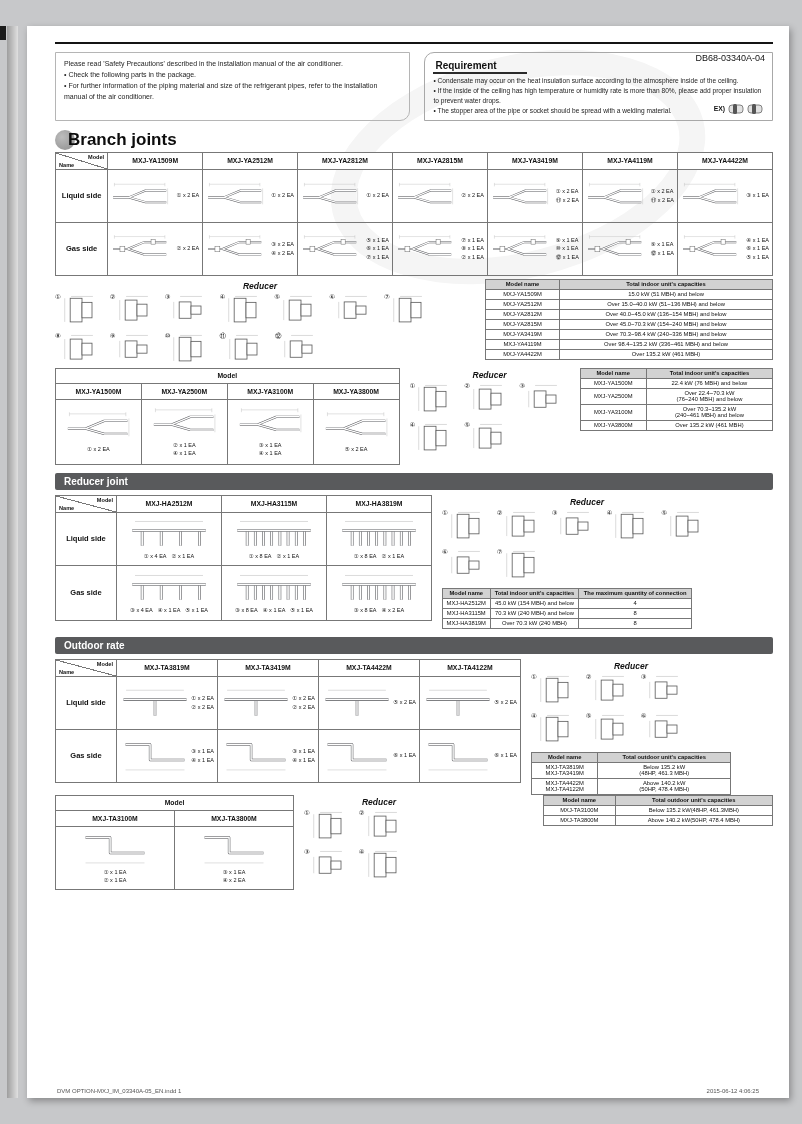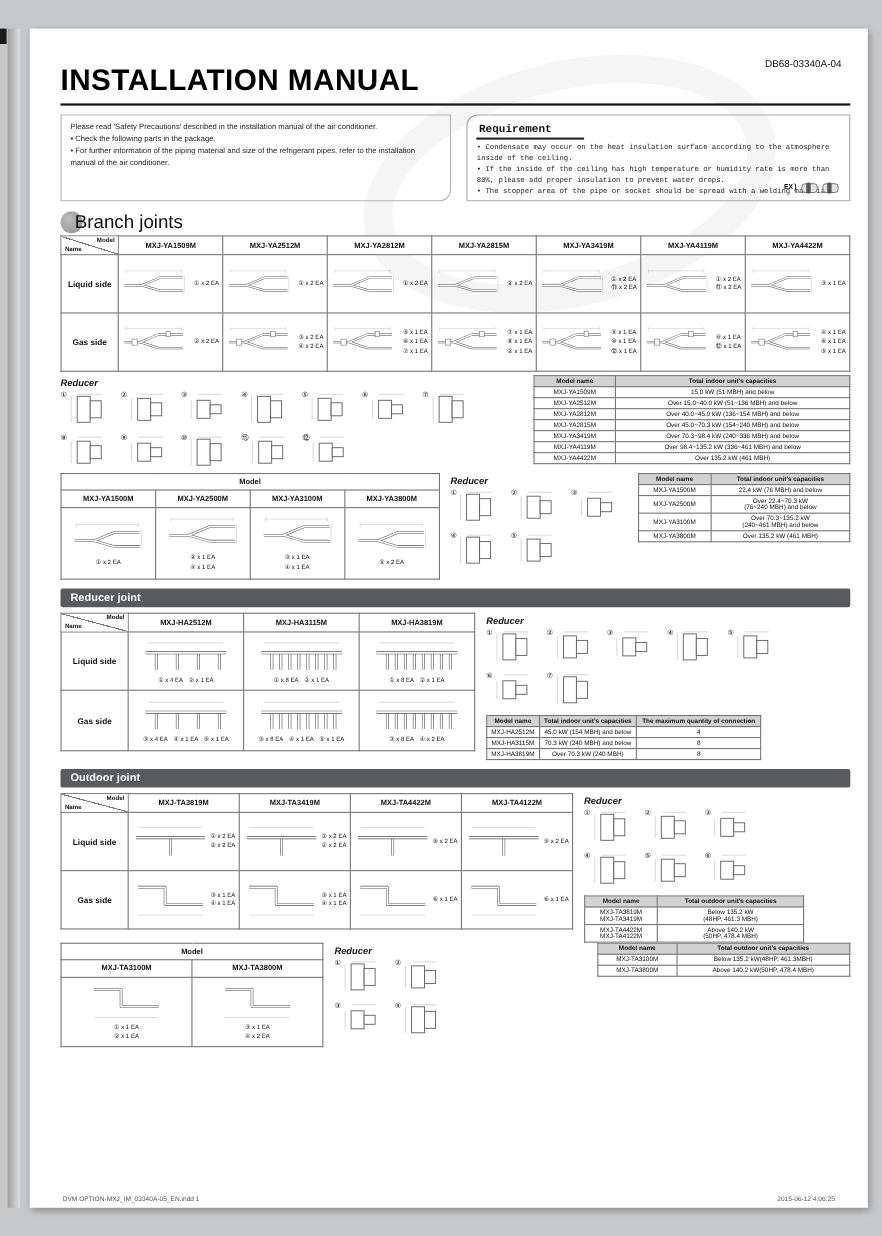--- a/index.html
+++ b/index.html
@@ -10,44 +10,44 @@
   .page{position:absolute;left:27px;top:26px;width:762px;height:1072px;background:#ffffff;box-shadow:2px 3px 7px rgba(0,0,0,.32);}
   .watermark{position:absolute;left:300px;top:30px;width:330px;height:170px;border-radius:50%;border:26px solid #f5f5f5;transform:rotate(-14deg);pointer-events:none;}
   .content{position:absolute;inset:0;padding:16px 16px 14px 28px;}
   .doc-number{position:absolute;top:27px;right:24px;font-size:9px;color:#111;}
   h1.title{font-size:27px;letter-spacing:.4px;color:#000;margin:16px 0 5px;font-weight:bold;}
   .header-rule{height:2px;background:#141414;margin-bottom:8px;}
   .top-row{display:flex;gap:14px;align-items:stretch;}
   .intro{width:47%;border:1px solid #b5b5b5;border-radius:0 0 10px 0;padding:6px 8px;font-size:7px;line-height:1.55;color:#1d1d1d;}
   .intro ul{list-style:none;margin:0;padding:0;}
   .intro li::before{content:"•  ";}
-  .req{flex:1;border:1px solid #a8a8a8;border-radius:10px 0 0 0;padding:2px 8px 4px;position:relative;font-family:Liberation Mono, monospace;}
+  .req{flex:1;border:1px solid #a8a8a8;border-radius:10px 0 0 0;padding:2px 8px 4px;position:relative;}
   .req-title{font-size:10px;font-weight:bold;display:inline-block;border-bottom:2.5px solid #2a2a2a;padding:0 30px 1px 2px;margin:1px 0 2px;color:#111;}
   .req ul{list-style:none;margin:0;padding:0;font-size:6.6px;line-height:1.5;color:#1d1d1d;}
   .req li::before{content:"•  ";}
   .ex{position:absolute;right:8px;bottom:4px;display:flex;align-items:center;gap:3px;font-size:6.8px;font-weight:bold;color:#111;}
   .main-heading{margin:9px 0 2px;display:flex;align-items:center;}
   .mh-circle{width:20px;height:20px;border-radius:50%;background:radial-gradient(circle at 35% 35%,#bdbdbd,#8c8c8c);margin-right:-7px;}
-  .mh-text{font-size:17px;font-weight:normal;color:#0d0d0d;position:relative;}
+  .mh-text{font-size:17px;font-weight:bold;color:#0d0d0d;position:relative;}
   .bar{background:#595a5c;color:#fff;font-weight:bold;font-size:10px;padding:3px 9px;border-radius:2px;margin:8px 0 5px;}
   .bar .it{font-style:italic;}
   table.mt{border-collapse:collapse;border:1.4px solid #555;}
   .mt td,.mt th{border:1px solid #777;font-size:6.2px;color:#111;padding:1px;vertical-align:middle;}
   .mt th.model-name{font-weight:bold;font-size:6.8px;height:13px;background:#fff;text-align:center;}
   .mt td.side-label{font-weight:bold;font-size:7.5px;text-align:center;width:58px;}
   .mt td.dcell{padding:1px;}
   .dhead-cell{padding:0 !important;}
   .diag-head{position:relative;width:100%;height:16px;background:linear-gradient(to top right,#fff calc(50% - .5px),#777 calc(50% - .5px),#777 calc(50% + .5px),#fff calc(50% + .5px));}
   .diag-head .nm{position:absolute;left:3px;bottom:1px;font-size:5.6px;font-weight:bold;}
   .diag-head .md{position:absolute;right:3px;top:1px;font-size:5.6px;font-weight:bold;}
   .diagc{display:flex;align-items:center;justify-content:space-between;gap:1px;padding:1px 2px;height:48px;}
   .diagc-v{display:flex;flex-direction:column;align-items:center;justify-content:center;gap:1px;padding:2px;}
   .ea{font-size:5.5px;line-height:1.55;white-space:nowrap;color:#111;}
   .ea.inline{display:flex;gap:5px;}
-  .red-label{font-size:8.5px;font-weight:bold;font-style:italic;margin:2px 0 2px;color:#111;}
+  .red-label{font-size:8.5px;font-weight:bold;font-style:italic;margin:2px 0 2px;color:#111;text-align:center;}
   .red-grid{display:flex;flex-wrap:wrap;gap:3px 8px;}
   .red-item{display:flex;align-items:flex-start;gap:1px;}
   .red-item .num{font-size:6.5px;color:#111;}
   .red-svg{width:40px;height:36px;}
   table.cap{border-collapse:collapse;background:#fff;border:1.2px solid #555;}
   .cap th{background:#d2d2d2;font-weight:bold;}
   .cap th,.cap td{border:1px solid #777;font-size:5.8px;padding:1.5px 3px;color:#111;text-align:center;}
   .cap td{white-space:pre-line;}
   .flex-row{display:flex;gap:10px;align-items:flex-start;}
   .red-row{display:flex;gap:10px;margin-top:3px;align-items:flex-start;}
@@ -60,21 +60,20 @@
 
 <div class="canvas">
   <div class="edge-strip"></div>
   <div class="corner-mark"></div>
 
   <div class="page">
     <div class="watermark"></div>
     <div class="content">
 
       <div class="doc-number">DB68-03340A-04</div>
-      <h1 class="title">INSTALLATION MANUAL</h1>
       <div class="header-rule"></div>
 
       <div class="top-row">
         <div class="intro">
           <div>Please read 'Safety Precautions' described in the installation manual of the air conditioner.</div>
           <ul id="intro-list">
               <li>Check the following parts in the package.</li>
               <li>For further information of the piping material and size of the refrigerant pipes, refer to the installation manual of the air conditioner.</li>
             </ul>
         </div>
@@ -868,21 +867,21 @@
                   </tr>
                   <tr>
                     <td>MXJ-HA3819M</td>
                     <td>Over 70.3 kW (240 MBH)</td>
                     <td>8</td>
                   </tr>
                 </tbody>
               </table>
             </div>
           </div>
-          <div class="bar">Outdoor joint</div>
+          <div class="bar">Outdoor rate</div>
           <div class="flex-row">
             <table class="mt">
               <tbody>
                 <tr>
                   <td class="dhead-cell" style="width:58px">
                     <div class="diag-head">
                       <span class="nm">Name</span>
                       <span class="md">Model</span>
                     </div>
                   </td>

